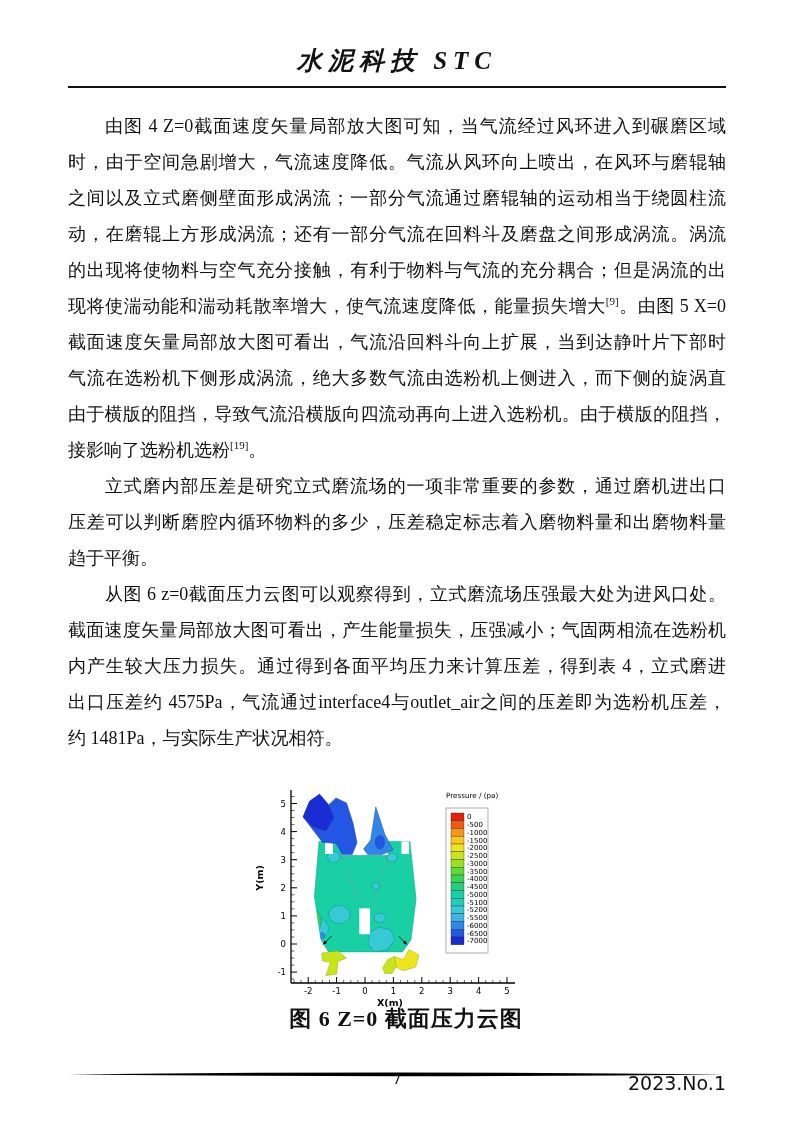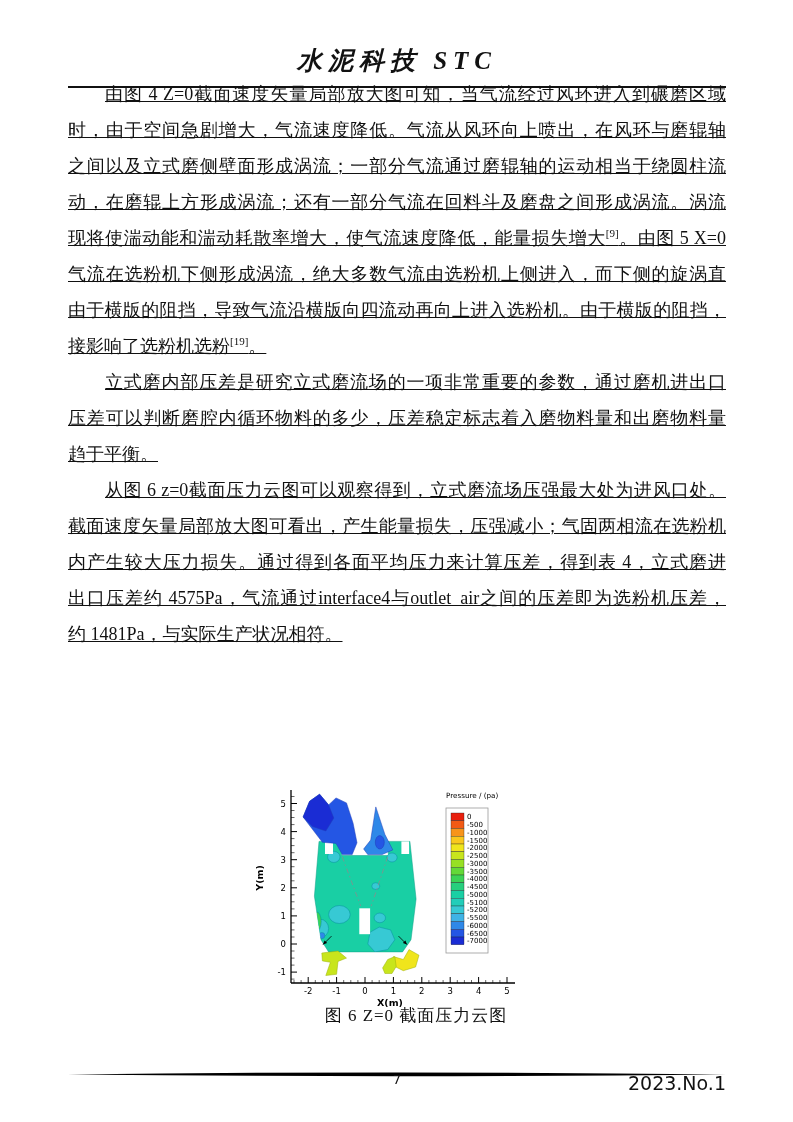--- a/index.html
+++ b/index.html
@@ -1,49 +1,51 @@
 <!DOCTYPE html>
 <html><head>
 <meta charset="utf-8">
 <style>
   html,body{margin:0;padding:0;}
   body{width:793px;height:1122px;background:#ffffff;position:relative;overflow:hidden;
        font-family:"Liberation Serif","DejaVu Serif",serif;color:#111;}
   .header-title{position:absolute;top:44px;left:68px;width:658px;text-align:center;
        font-size:25px;font-weight:600;font-style:italic;letter-spacing:6px;}
   .header-rule{position:absolute;top:86px;left:68px;width:658px;border-top:2px solid #111;}
-  .article{position:absolute;top:76px;left:68px;width:658px;font-size:18px;line-height:36px;text-decoration:underline;}
+  .article{position:absolute;top:108px;left:68px;width:658px;font-size:18px;line-height:36px;}
   .line{height:36px;overflow:hidden;text-align:justify;white-space:nowrap;}
   .line.fill{text-align-last:justify;white-space:normal;}
   .line.indent{text-indent:37px;}
   .line.heading{text-align:left;}
   sup{font-size:11px;line-height:0;vertical-align:7px;}
   .figure{position:absolute;left:250px;top:778px;width:300px;height:258px;}
   .figure svg{position:absolute;left:0;top:0;}
-  .figure-caption{position:absolute;top:226px;left:16px;width:100%;text-align:center;
-       font-size:17px;font-weight:400;letter-spacing:1px;}
+  .figure-caption{position:absolute;top:226px;left:6px;width:100%;text-align:center;
+       font-size:22px;font-weight:700;letter-spacing:1px;}
   .footer-rule{position:absolute;left:68px;top:1064px;width:658px;height:7px;}
   .footer-page{position:absolute;top:1072px;left:68px;width:658px;text-align:center;
        font-size:13px;font-family:"DejaVu Sans",sans-serif;}
   .footer-issue{position:absolute;top:1072px;right:67px;font-size:19px;
        font-family:"DejaVu Sans",sans-serif;}
 </style>
 </head>
 <body>
 
 <div class="page">
   <div class="header-title">水泥科技 STC</div>
   <div class="header-rule"></div>
 
   <div class="article">
       <div class="line fill indent">由图 4 Z=0截面速度矢量局部放大图可知，当气流经过风环进入到碾磨区域</div>
       <div class="line fill">时，由于空间急剧增大，气流速度降低。气流从风环向上喷出，在风环与磨辊轴</div>
       <div class="line fill">之间以及立式磨侧壁面形成涡流；一部分气流通过磨辊轴的运动相当于绕圆柱流</div>
       <div class="line fill">动，在磨辊上方形成涡流；还有一部分气流在回料斗及磨盘之间形成涡流。涡流</div>
+      <div class="line fill">的出现将使物料与空气充分接触，有利于物料与气流的充分耦合；但是涡流的出</div>
       <div class="line fill">现将使湍动能和湍动耗散率增大，使气流速度降低，能量损失增大<sup>[9]</sup>。由图 5 X=0</div>
+      <div class="line fill">截面速度矢量局部放大图可看出，气流沿回料斗向上扩展，当到达静叶片下部时</div>
       <div class="line fill">气流在选粉机下侧形成涡流，绝大多数气流由选粉机上侧进入，而下侧的旋涡直</div>
       <div class="line fill">由于横版的阻挡，导致气流沿横版向四流动再向上进入选粉机。由于横版的阻挡，</div>
       <div class="line">接影响了选粉机选粉<sup>[19]</sup>。</div>
       <div class="line fill indent">立式磨内部压差是研究立式磨流场的一项非常重要的参数，通过磨机进出口</div>
       <div class="line fill">压差可以判断磨腔内循环物料的多少，压差稳定标志着入磨物料量和出磨物料量</div>
       <div class="line">趋于平衡。</div>
       <div class="line fill indent">从图 6 z=0截面压力云图可以观察得到，立式磨流场压强最大处为进风口处。</div>
       <div class="line fill">截面速度矢量局部放大图可看出，产生能量损失，压强减小；气固两相流在选粉机</div>
       <div class="line fill">内产生较大压力损失。通过得到各面平均压力来计算压差，得到表 4，立式磨进</div>
       <div class="line fill">出口压差约 4575Pa，气流通过interface4与outlet_air之间的压差即为选粉机压差，</div>

